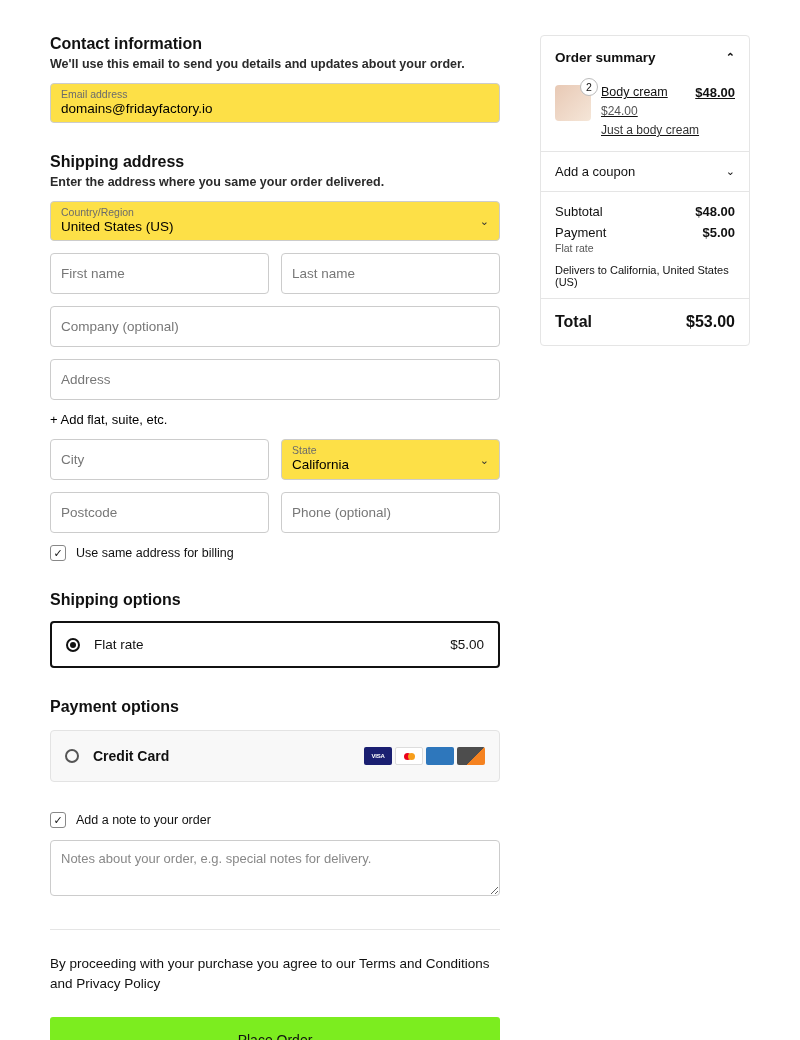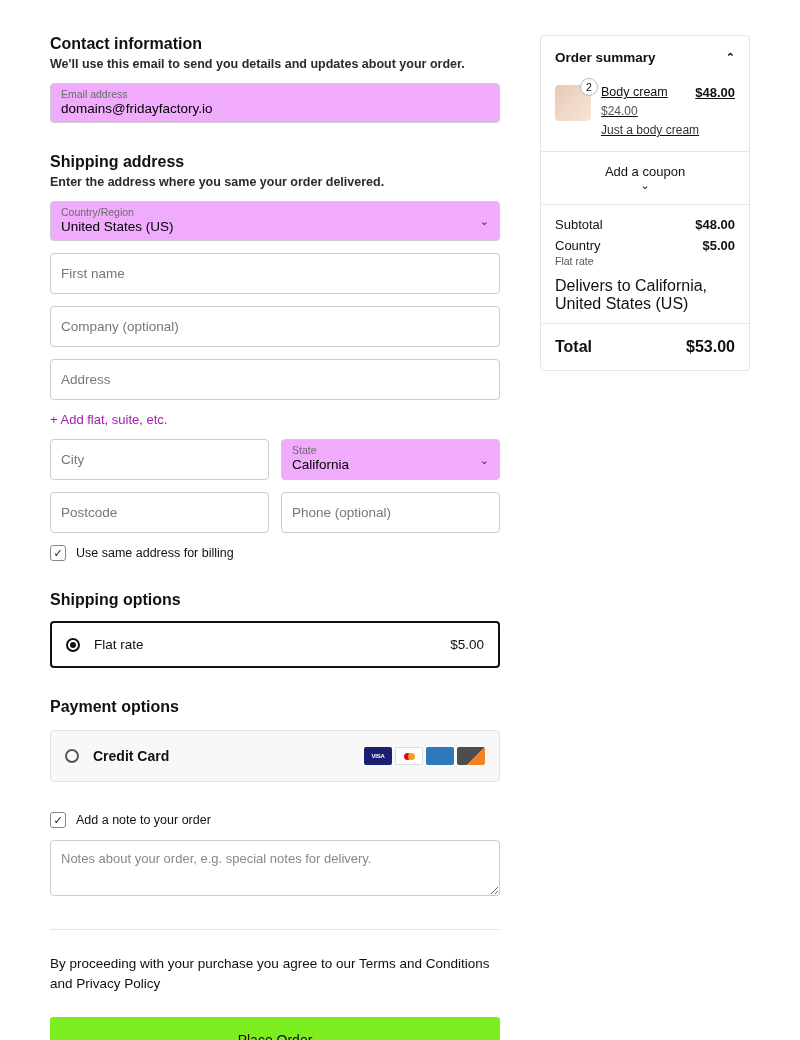--- a/index.html
+++ b/index.html
@@ -5,35 +5,35 @@
 * { box-sizing: border-box; margin: 0; padding: 0; }
 body { font-family: -apple-system, BlinkMacSystemFont, "Segoe UI", Arial, sans-serif; font-size: 14px; color: #111; background: #fff; }
 .container { display: flex; gap: 40px; padding: 35px 50px; max-width: 800px; }
 .main-col { flex: 1; min-width: 0; }
 .side-col { width: 210px; }
 
 h2 { font-size: 16px; font-weight: 700; margin-bottom: 4px; }
 .section-desc { font-size: 12.5px; color: #2b2b2b; margin-bottom: 12px; font-weight: bold; }
 .section { margin-bottom: 30px; }
 
-.float-field { position: relative; border: 1px solid #ccc; border-radius: 4px; background: #f0abfc; }
+.float-field { position: relative; border: 1px solid #ccc; border-radius: 4px; background: #fde047; }
 .float-field .label { position: absolute; top: 4px; left: 10px; font-size: 10.5px; color: #6b6b6b; }
 .float-field input { width: 100%; border: none; outline: none; padding: 17px 10px 6px 10px; font-size: 13.5px; background: transparent; border-radius: 4px; }
 .float-field select { width: 100%; border: none; outline: none; padding: 17px 28px 6px 10px; font-size: 13.5px; background: transparent; appearance: none; border-radius: 4px; }
 .float-field .chev { position: absolute; right: 10px; top: 50%; transform: translateY(-50%); font-size: 11px; color: #333; pointer-events: none; }
 
 .plain-field { border: 1px solid #ccc; border-radius: 4px; background: #fff; }
 .plain-field input { width: 100%; border: none; outline: none; padding: 12px 10px; font-size: 13.5px; background: transparent; border-radius: 4px; }
 .plain-field input::placeholder { color: #777; }
 
 .row { display: flex; gap: 12px; margin-bottom: 12px; }
 .row > * { flex: 1; }
 .single { margin-bottom: 12px; }
 
-.add-line { font-size: 13px; color: #a21caf; margin-bottom: 12px; cursor: pointer; }
+.add-line { font-size: 13px; color: #000000; margin-bottom: 12px; cursor: pointer; }
 
 .check-row { display: flex; align-items: center; gap: 10px; font-size: 12.5px; margin-top: 6px; }
 .chkbox { width: 16px; height: 16px; border: 1px solid #888; border-radius: 3px; display: flex; align-items: center; justify-content: center; font-size: 11px; cursor: pointer; }
 
 .ship-opt { border: 2px solid #111; border-radius: 4px; padding: 14px 14px; display: flex; align-items: center; gap: 14px; }
 .radio-on { width: 14px; height: 14px; border: 2px solid #111; border-radius: 50%; display: flex; align-items: center; justify-content: center; }
 .radio-on::after { content: ""; width: 6px; height: 6px; background: #111; border-radius: 50%; }
 .ship-opt .label { flex: 1; font-size: 13.5px; }
 .ship-opt .price { font-size: 13.5px; }
 
@@ -62,27 +62,27 @@
 .sum-head .sp { flex: 1; }
 .item-row { padding: 6px 14px 14px; display: flex; gap: 10px; }
 .thumb { width: 36px; height: 36px; background: linear-gradient(135deg,#e8c9b5,#f5e6d8); border-radius: 4px; position: relative; }
 .qty-badge { position: absolute; top: -7px; right: -7px; background: #fff; border: 1px solid #bbb; border-radius: 10px; min-width: 18px; height: 18px; font-size: 10.5px; display: flex; align-items: center; justify-content: center; }
 .item-info { flex: 1; min-width: 0; text-decoration: underline; }
 .item-name { font-size: 12.5px; margin-bottom: 5px; }
 .item-info .row-line { display: flex; justify-content: space-between; }
 .item-unit { font-size: 12px; color: #555; margin-bottom: 5px; }
 .item-desc { font-size: 12px; color: #333; }
 .item-price { font-weight: 700; font-size: 13px; }
-.coupon { border-top: 1px solid #e5e5e5; padding: 12px 14px; display: flex; align-items: center; font-size: 13px; flex-direction: column; }
+.coupon { border-top: 1px solid #e5e5e5; padding: 12px 14px; display: flex; align-items: center; font-size: 13px; }
 .coupon .sp { flex: 1; }
 .totals { border-top: 1px solid #e5e5e5; padding: 12px 14px 10px; }
 .tline { display: flex; justify-content: space-between; font-size: 13px; margin-bottom: 6px; }
 .tline .v { font-weight: 700; }
 .sub { font-size: 10.5px; color: #555; margin-top: -4px; margin-bottom: 10px; }
-.deliv-loc { font-size: 16px; margin-top: 0; }
+.deliv-loc { font-size: 11px; margin-top: 0; }
 .grand { border-top: 1px solid #e5e5e5; padding: 14px 14px; display: flex; justify-content: space-between; font-size: 16px; font-weight: 800; }
 .chev-ic { font-size: 11px; }
 </style>
 </head>
 <body>
 
 <div class="container">
   <div class="main-col">
 
     <div class="section">
@@ -100,20 +100,23 @@
 
       <div class="float-field single">
         <span class="label">Country/Region</span>
         <select><option>United States (US)</option></select>
         <span class="chev chev-ic">⌄</span>
       </div>
 
       <div class="row">
         <div class="plain-field">
           <input placeholder="First name" style="">
+        </div>
+        <div class="plain-field">
+          <input placeholder="Last name" style="">
         </div>
       </div>
 
       <div class="plain-field single">
         <input placeholder="Company (optional)" style="">
       </div>
 
       <div class="plain-field single">
         <input placeholder="Address" style="">
       </div>
@@ -210,21 +213,21 @@
         <span>Add a coupon</span>
         <span class="sp"></span>
         <span class="chev-ic">⌄</span>
       </div>
       <div class="totals">
         <div class="tline">
           <span>Subtotal</span>
           <span class="v">$48.00</span>
         </div>
         <div class="tline">
-          <span>Country</span>
+          <span>Payment</span>
           <span class="v">$5.00</span>
         </div>
         <div class="sub">Flat rate</div>
         <div class="deliv-loc">Delivers to California, United States (US)</div>
       </div>
       <div class="grand">
         <span>Total</span>
         <span>$53.00</span>
       </div>
     </div>

